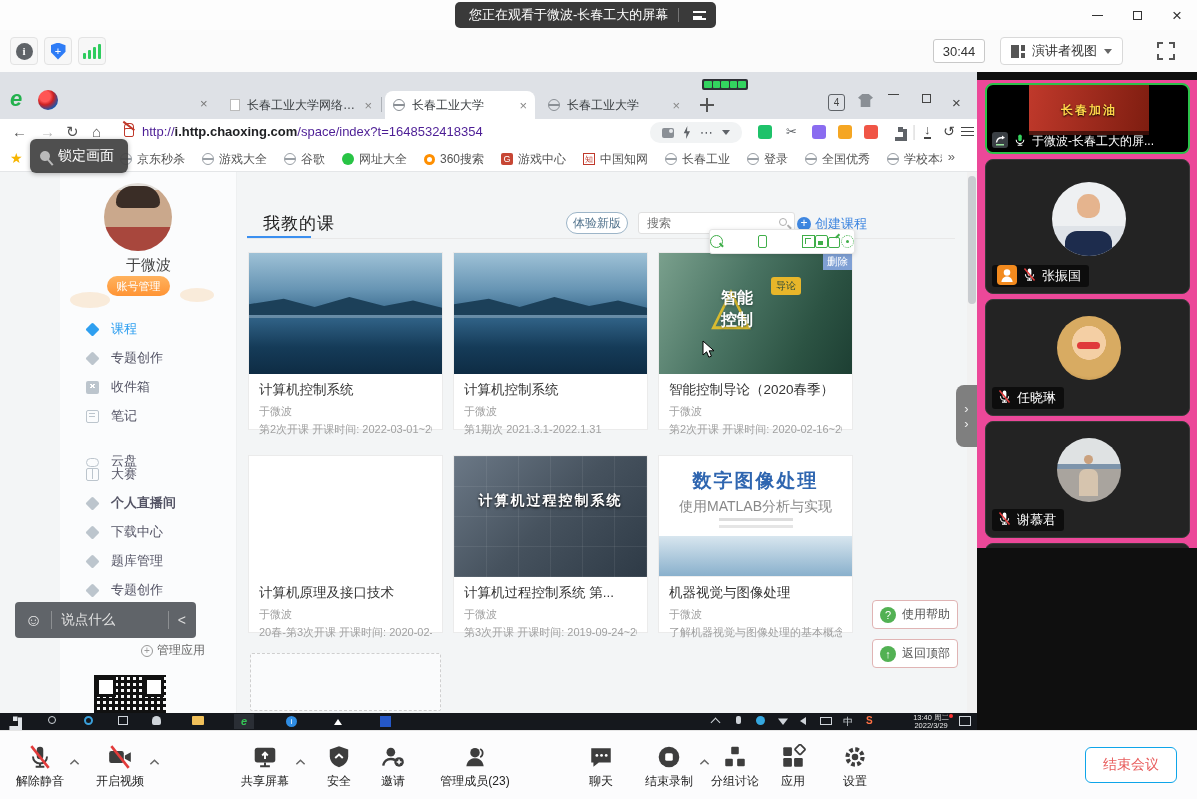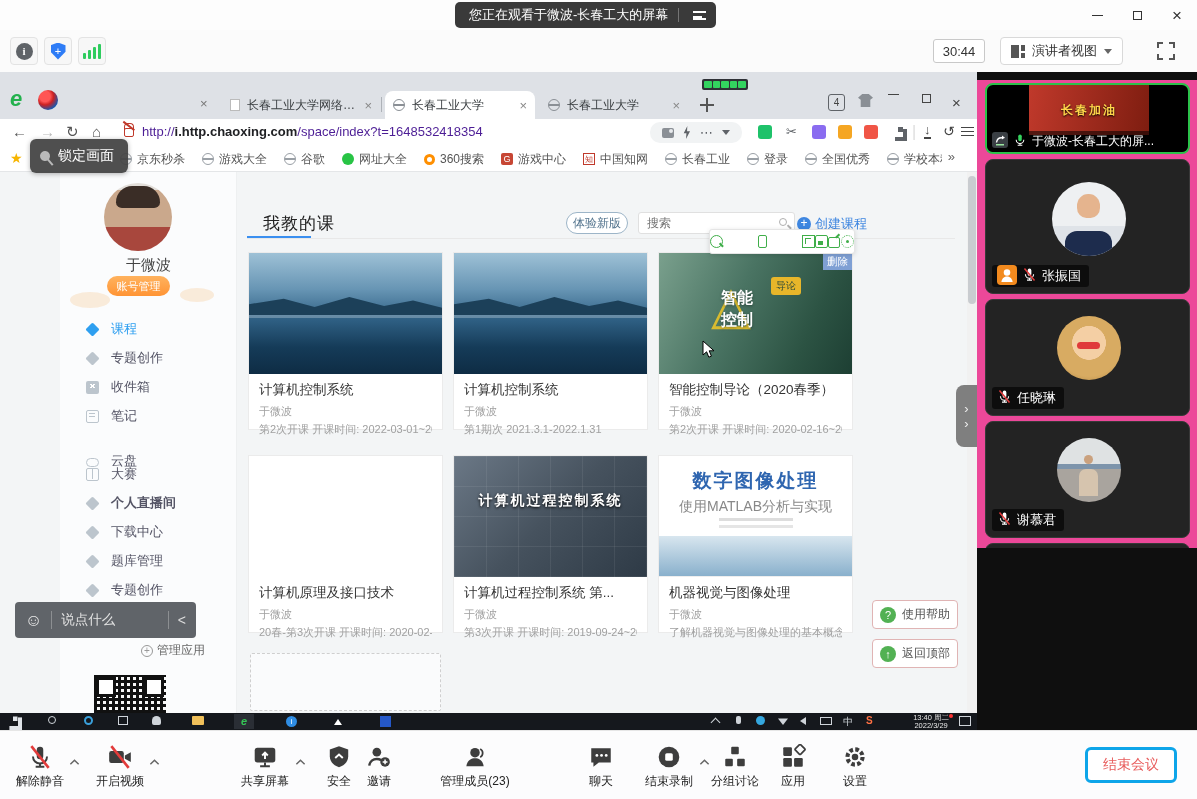--- a/index.html
+++ b/index.html
@@ -270,21 +270,21 @@
 .av-flowers:before{content:"";position:absolute;left:50%;top:18%;width:26%;height:56%;margin-left:-13%;border-radius:8px 8px 0 0;background:#30404a}
 #pc-collapse{position:absolute;left:98px;top:625px;width:26px;height:26px;border-radius:50%;background:rgba(45,45,45,.9);
   display:flex;align-items:center;justify-content:center;z-index:5}
 
 #controlbar{position:absolute;left:0;top:730px;width:1197px;height:69px;background:#fcfcfd;border-top:1px solid #e6e6e6}
 .cb-item{position:absolute;top:9px;height:52px;text-align:center}
 .cb-ico{position:relative;height:30px;display:flex;align-items:flex-end;justify-content:center;color:#3d3d3d}
 .cb-ico svg{width:26px;height:26px}
 .cb-label{font-size:12px;color:#222;margin-top:3px;white-space:nowrap}
 .cb-chev{position:absolute;top:12px;width:11px;height:8px}
-#end-btn{position:absolute;right:20px;top:16px;width:92px;height:36px;border:3px solid #0ea5e9;border-radius:6px;
+#end-btn{position:absolute;right:20px;top:16px;width:92px;height:36px;border:1px solid #0ea5e9;border-radius:6px;
   background:#fff;color:#e85d5d;font-size:14px;display:flex;align-items:center;justify-content:center}
 </style>
 </head>
 <body>
 
 <div id="titlebar">
   <div id="title-pill">
     <span>您正在观看于微波-长春工大的屏幕</span>
     <span class="pdiv"></span>
     <span class="ham"></span>
@@ -782,21 +782,21 @@
       </div>
       <div class="cb-item" style="left: 318px; width: 42px;">
         <div class="cb-ico">
           <svg viewBox="0 0 24 24">
             <path d="M12 2l8.5 3v6.2c0 5-3.6 8.6-8.5 10.3C7.1 19.8 3.5 16.2 3.5 11.2V5z" fill="currentColor"></path>
             <path d="M8.5 13L12 9.8l3.5 3.2" stroke="#fff" stroke-width="1.8" fill="none"></path>
           </svg>
         </div>
         <div class="cb-label">安全</div>
       </div>
-      <div class="cb-item" style="left: 358px; width: 42px;">
+      <div class="cb-item" style="left: 372px; width: 42px;">
         <div class="cb-ico">
           <svg viewBox="0 0 24 24">
             <circle cx="10" cy="7.5" r="4" fill="currentColor"></circle>
             <path d="M3 20c.5-4 3.5-6.2 7-6.2 1.4 0 2.8.4 4 1.1" fill="none" stroke="currentColor" stroke-width="2.2"></path>
             <circle cx="17.6" cy="16.6" r="4.4" fill="currentColor"></circle>
             <path d="M17.6 14.4v4.4M15.4 16.6h4.4" stroke="#fff" stroke-width="1.4"></path>
           </svg>
         </div>
         <div class="cb-label">邀请</div>
       </div>

